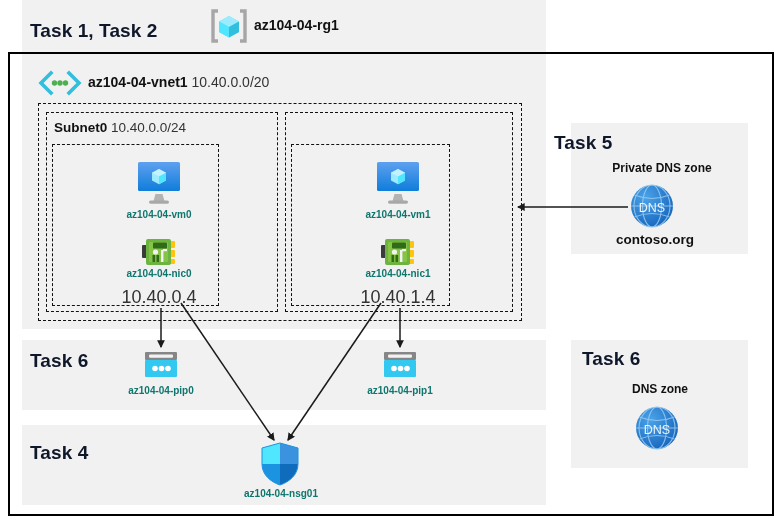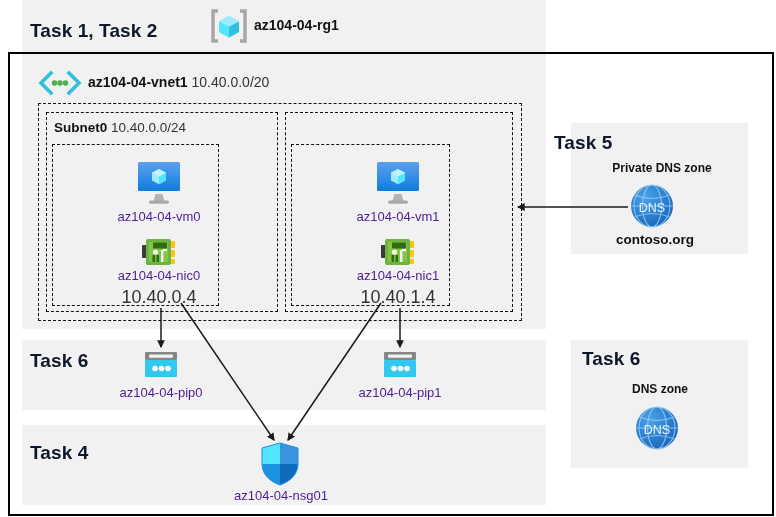--- a/index.html
+++ b/index.html
@@ -36,22 +36,22 @@
 
   
   .task-label{
     position:absolute;color:#0f172a;font-weight:bold;font-size:19px;
     letter-spacing:.1px;white-space:nowrap;
   }
   .res-title{position:absolute;white-space:nowrap;font-size:14px;color:#111;}
   .res-title b{font-weight:bold;color:#111;}
   .res-title .cidr{font-weight:normal;color:#333;}
   .node-label{
-    position:absolute;text-align:center;font-weight:normal;font-size:13px;
-    color:#4c1d95;white-space:nowrap;transform:translateX(-50%);
+    position:absolute;text-align:center;font-weight:bold;font-size:10px;
+    color:#0f766e;white-space:nowrap;transform:translateX(-50%);
   }
   .node-sub{
     position:absolute;text-align:center;font-weight:normal;font-size:18px;
     color:#333;white-space:nowrap;transform:translateX(-50%);
   }
   .zone-title{
     position:absolute;text-align:right;font-weight:bold;font-size:12px;color:#111;
     white-space:nowrap;transform:translateX(-50%);
   }
   .zone-sub{

